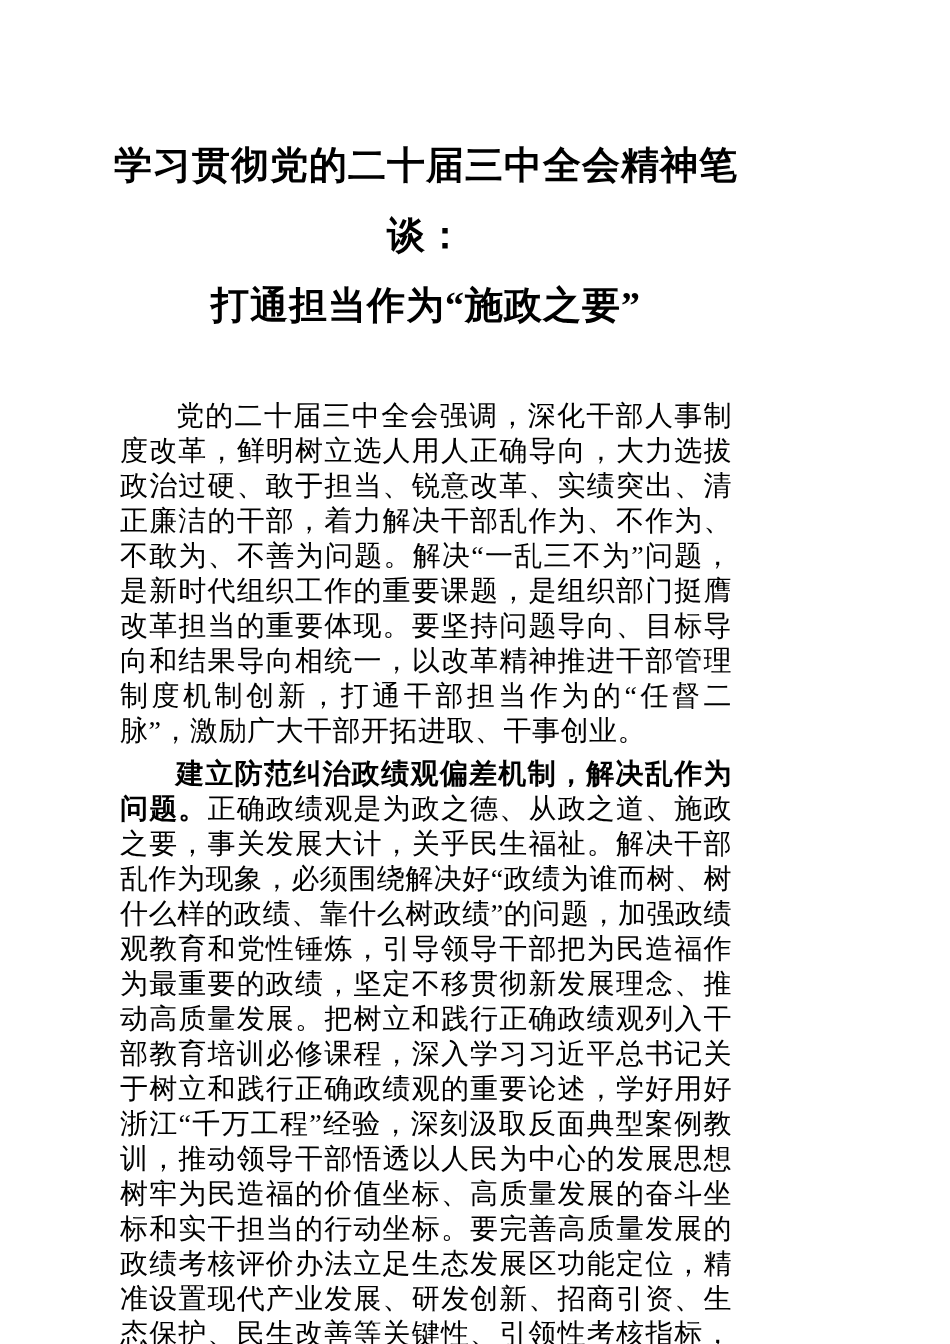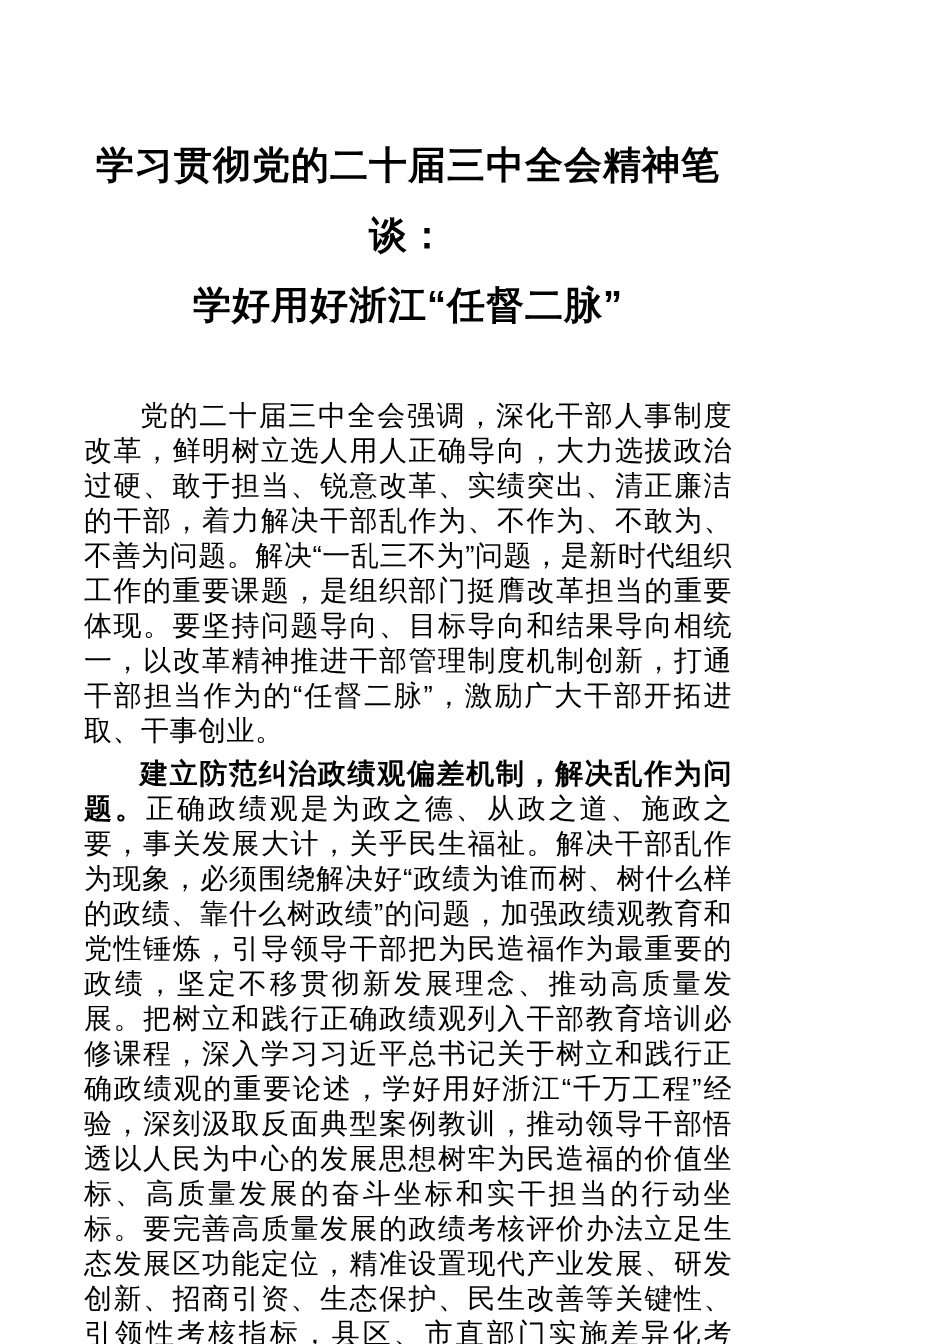--- a/index.html
+++ b/index.html
@@ -12,21 +12,22 @@
     height: 1344px;
     overflow: hidden;
     font-family: "Liberation Sans", sans-serif;
     color: #000000;
   }
   .page {
     box-sizing: border-box;
     width: 878px;
     height: 1344px;
     background: #ffffff;
-    padding: 130px 138px 0 76px;
+    padding: 130px 138px 0 112px;
+    font-family: Liberation Serif, serif;
   }
   .doc-title {
     margin: 0 0 58px 0;
     font-size: 38px;
     font-weight: bold;
     line-height: 70px;
     text-align: center;
     letter-spacing: 1px;
   }
   .doc-title .title-line {
@@ -44,21 +45,21 @@
   .bold-lead {
     font-weight: bold;
   }
 </style>
 </head>
 <body>
 
 <div class="page">
   <h1 class="doc-title">
     <span class="title-line">学习贯彻党的二十届三中全会精神笔谈：</span>
-    <span class="title-line">学好用好浙江“任督二脉”</span>
+    <span class="title-line">打通担当作为“施政之要”</span>
   </h1>
 
   <p class="body-paragraph">
     <span>党的二十届三中全会强调，深化干部人事制度改革，鲜明树立选人用人正确导向，大力选拔政治过硬、敢于担当、锐意改革、实绩突出、清正廉洁的干部，着力解决干部乱作为、不作为、不敢为、不善为问题。解决“一乱三不为”问题，是新时代组织工作的重要课题，是组织部门挺膺改革担当的重要体现。要坚持问题导向、目标导向和结果导向相统一，以改革精神推进干部管理制度机制创新，打通干部担当作为的“任督二脉”，激励广大干部开拓进取、干事创业。</span>
   </p>
 
   <p class="body-paragraph">
     <span class="bold-lead">建立防范纠治政绩观偏差机制，解决乱作为问题。</span><span>正确政绩观是为政之德、从政之道、施政之要，事关发展大计，关乎民生福祉。解决干部乱作为现象，必须围绕解决好“政绩为谁而树、树什么样的政绩、靠什么树政绩”的问题，加强政绩观教育和党性锤炼，引导领导干部把为民造福作为最重要的政绩，坚定不移贯彻新发展理念、推动高质量发展。把树立和践行正确政绩观列入干部教育培训必修课程，深入学习习近平总书记关于树立和践行正确政绩观的重要论述，学好用好浙江“千万工程”经验，深刻汲取反面典型案例教训，推动领导干部悟透以人民为中心的发展思想树牢为民造福的价值坐标、高质量发展的奋斗坐标和实干担当的行动坐标。要完善高质量发展的政绩考核评价办法立足生态发展区功能定位，精准设置现代产业发展、研发创新、招商引资、生态保护、民生改善等关键性、引领性考核指标，县区、市直部门实施差异化考核，推动领导干部多做打基础、利长远、惠民生、得民心的事。健全日常监督和政绩观纠偏机制，把政绩观问题纳入干部考察、巡</span>
   </p>
 </div>

